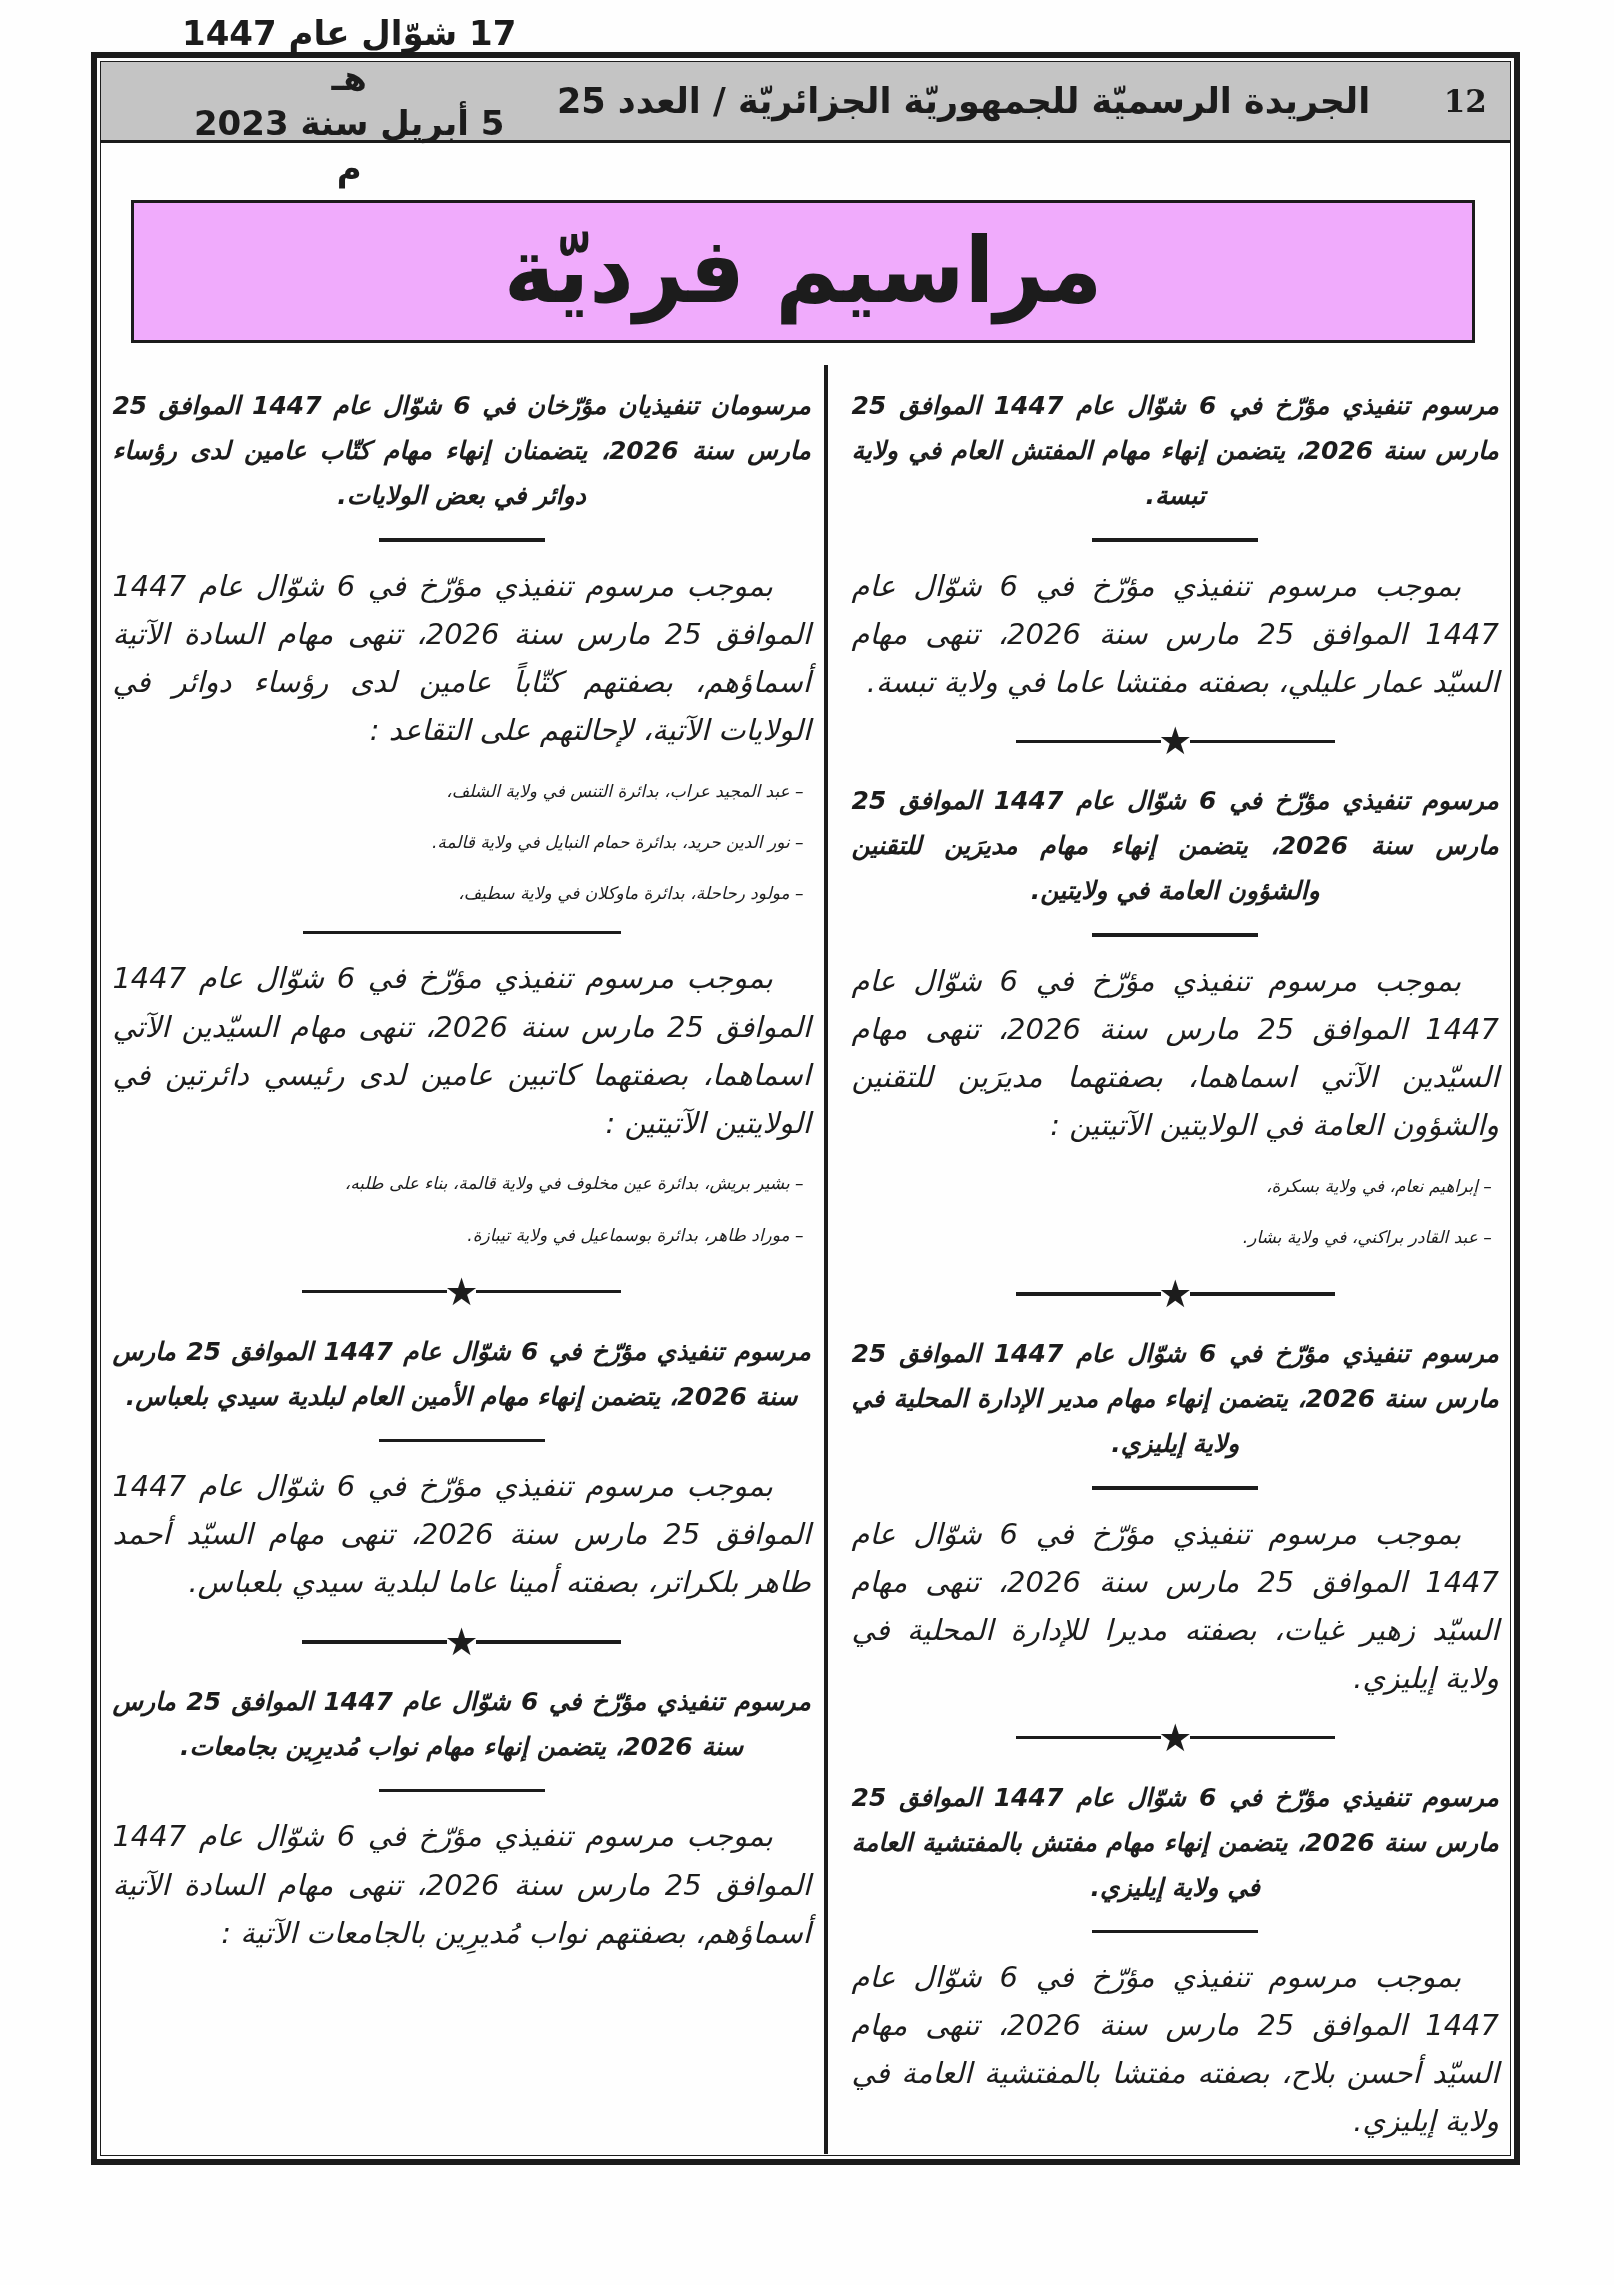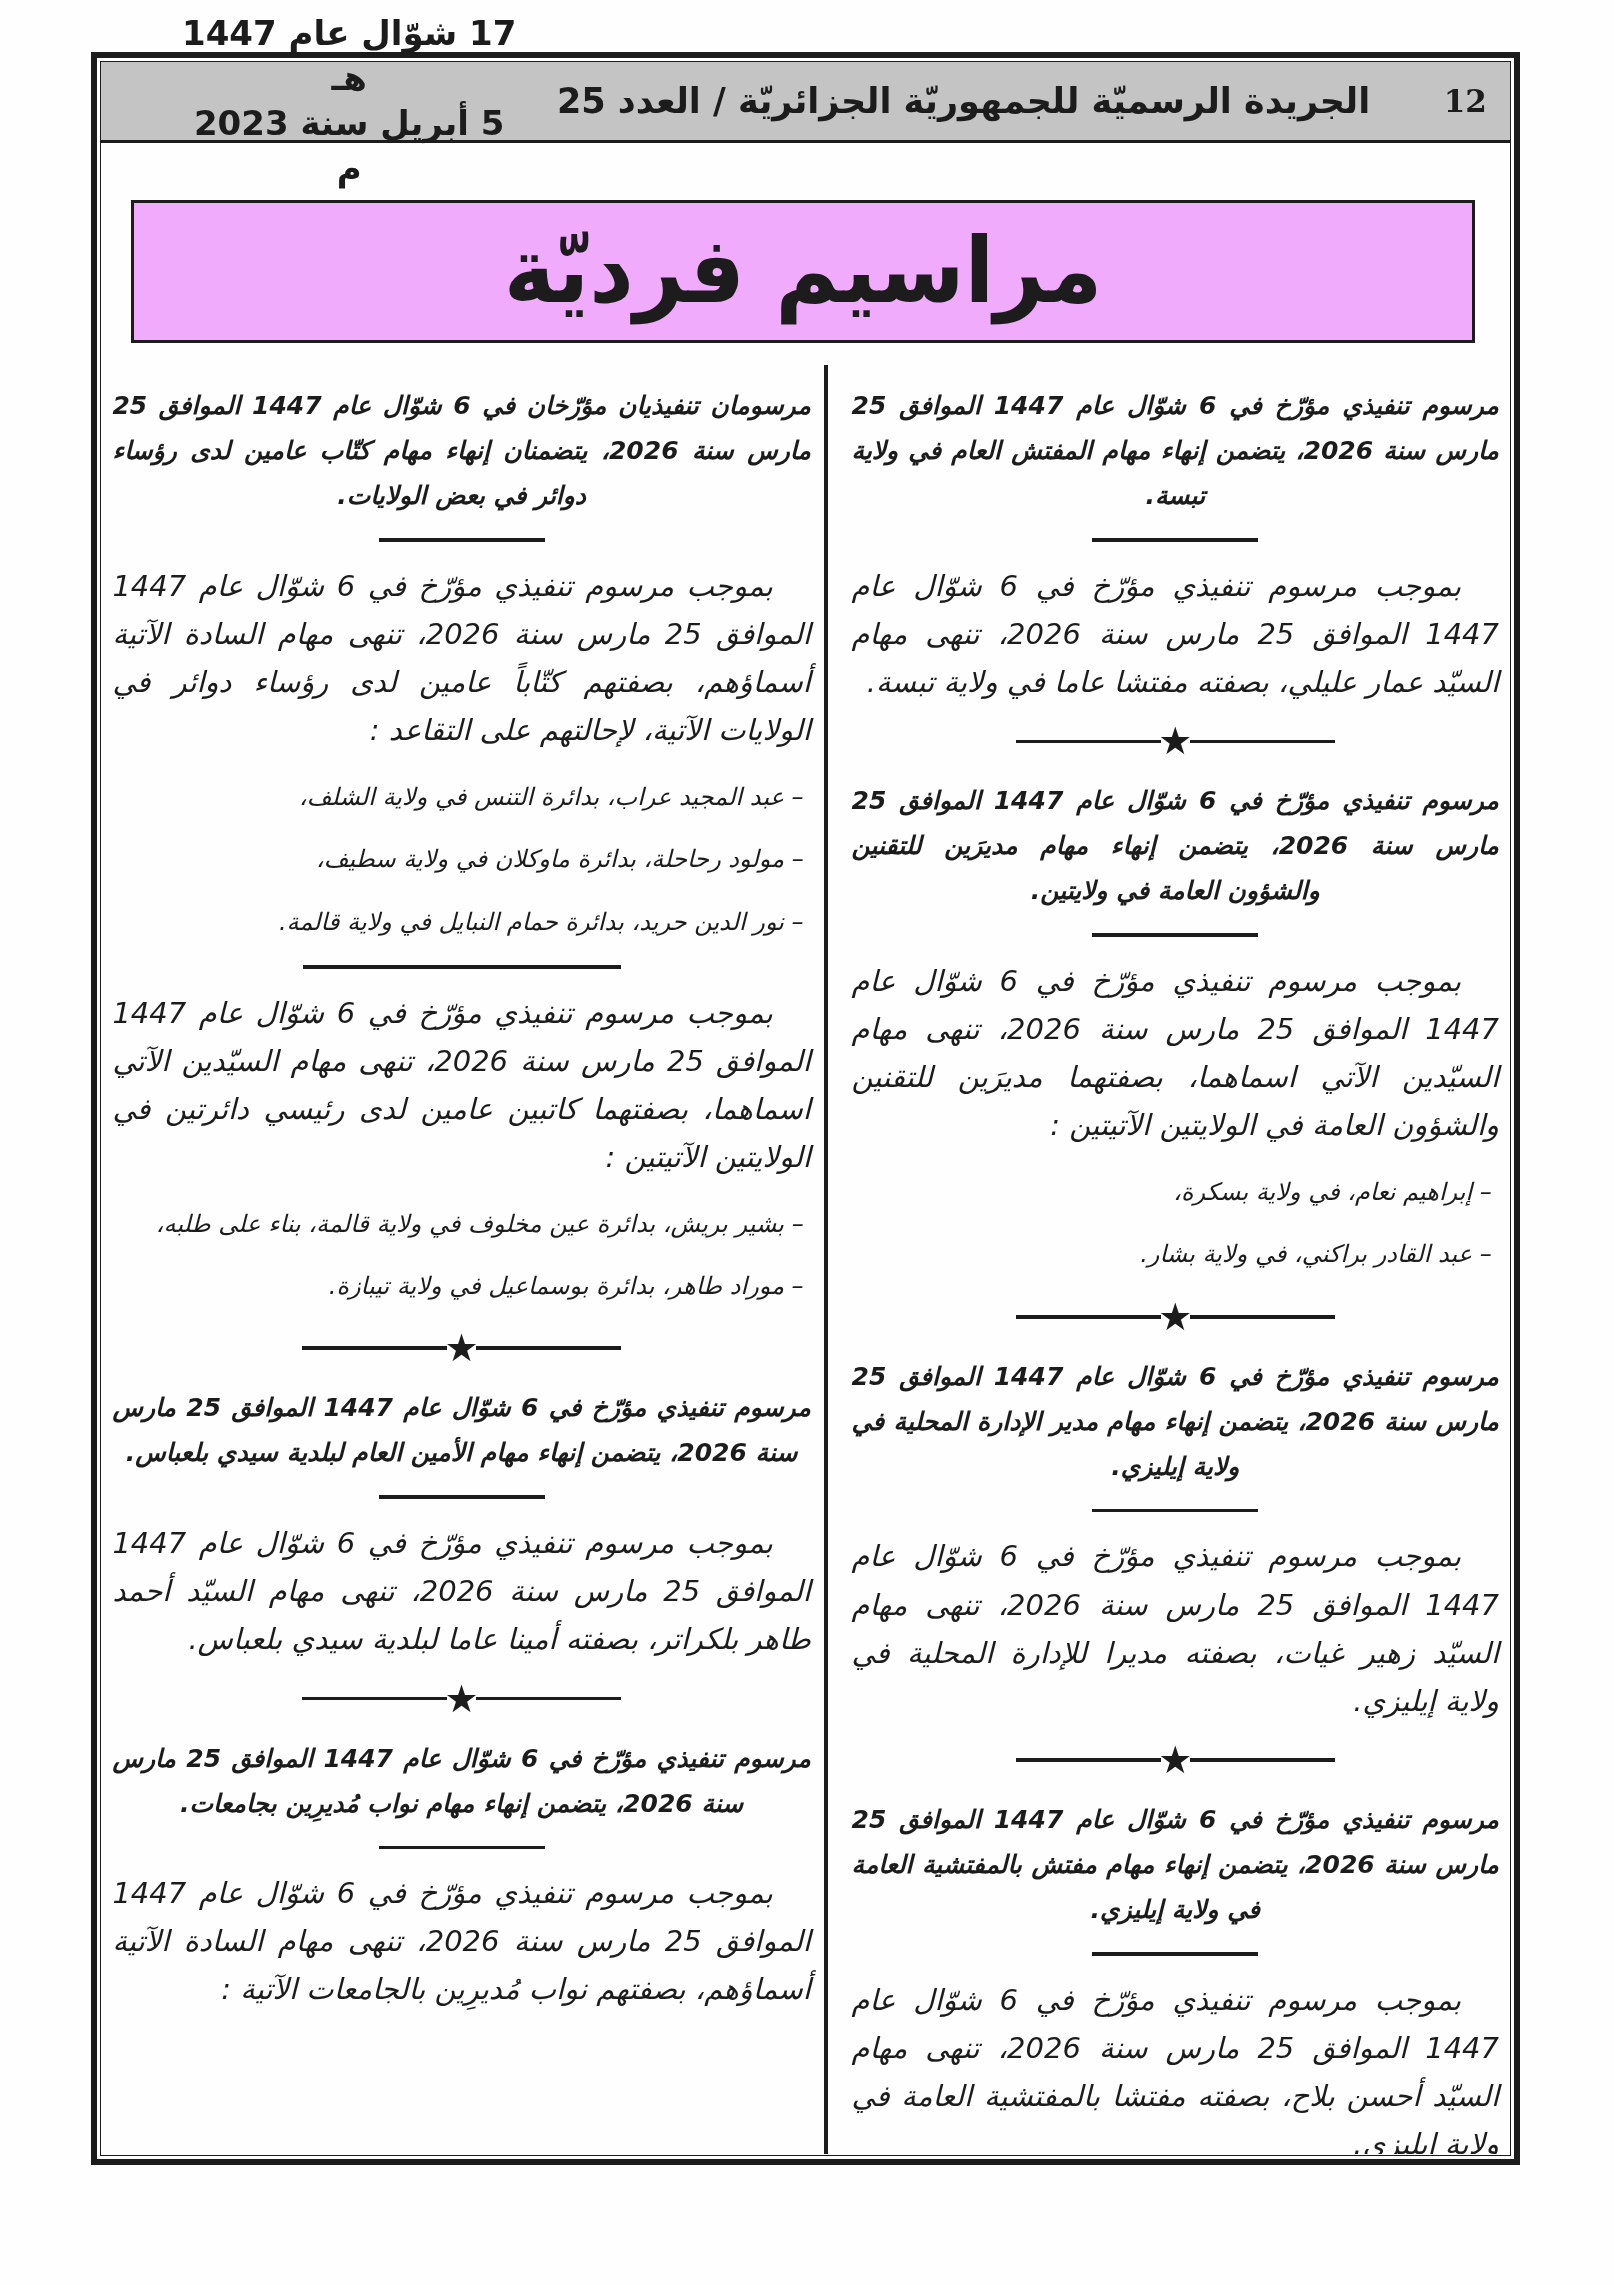--- a/index.html
+++ b/index.html
@@ -44,21 +44,21 @@
   .col-left{flex:1;padding:11px 12.7px 0 5.4px;}
   .heading{
     font-size:25px;font-weight:bold;line-height:1.8;margin:7.2px 0 9px;
     text-align:justify;text-align-last:center;-moz-text-align-last:center;direction:rtl;
   }
   .para{
     font-size:29px;line-height:1.66;margin:14.5px 0;text-align:justify;
     text-indent:38px;direction:rtl;
   }
   .item{
-    font-size:24px;line-height:1.62;margin:23.5px 0;text-align:justify;
+    font-size:17px;line-height:1.62;margin:23.5px 0;text-align:justify;
     padding-right:7.2px;direction:rtl;
   }
   .sep{width:166px;height:3.6px;background:#1c1c1c;margin:20px auto;}
   .sep.long{width:318px;}
   .star-row{display:flex;align-items:center;justify-content:center;margin:16.3px auto 18px;}
   .star-row .seg{width:145px;height:3.6px;background:#1c1c1c;flex:none;}
   .star-row .star{font-size:38px;line-height:1;margin:0 -2.7px;color:#1c1c1c;flex:none;}
 </style>
 </head>
 <body>
@@ -111,22 +111,22 @@
       <h2 class="heading">مرسوم تنفيذي مؤرّخ في 6 شوّال عام 1447 الموافق 25 مارس سنة 2026، يتضمن إنهاء مهام مفتش بالمفتشية العامة في ولاية إيليزي.</h2>
       <div class="sep"></div>
       <p class="para">بموجب مرسوم تنفيذي مؤرّخ في 6 شوّال عام 1447 الموافق 25 مارس سنة 2026، تنهى مهام السيّد أحسن بلاح، بصفته مفتشا بالمفتشية العامة في ولاية إيليزي.</p>
     </div>
   <div class="divider"></div>
   <div class="col col-left" id="col-left">
       <h2 class="heading">مرسومان تنفيذيان مؤرّخان في 6 شوّال عام 1447 الموافق 25 مارس سنة 2026، يتضمنان إنهاء مهام كتّاب عامين لدى رؤساء دوائر في بعض الولايات.</h2>
       <div class="sep"></div>
       <p class="para">بموجب مرسوم تنفيذي مؤرّخ في 6 شوّال عام 1447 الموافق 25 مارس سنة 2026، تنهى مهام السادة الآتية أسماؤهم، بصفتهم كتّاباً عامين لدى رؤساء دوائر في الولايات الآتية، لإحالتهم على التقاعد :</p>
       <p class="item">– عبد المجيد عراب، بدائرة التنس في ولاية الشلف،</p>
+      <p class="item">– نور الدين حريد، بدائرة حمام النبايل في ولاية قالمة.</p>
       <p class="item">– مولود رحاحلة، بدائرة ماوكلان في ولاية سطيف،</p>
-      <p class="item">– نور الدين حريد، بدائرة حمام النبايل في ولاية قالمة.</p>
       <div class="sep long"></div>
       <p class="para">بموجب مرسوم تنفيذي مؤرّخ في 6 شوّال عام 1447 الموافق 25 مارس سنة 2026، تنهى مهام السيّدين الآتي اسماهما، بصفتهما كاتبين عامين لدى رئيسي دائرتين في الولايتين الآتيتين :</p>
       <p class="item">– بشير بريش، بدائرة عين مخلوف في ولاية قالمة، بناء على طلبه،</p>
       <p class="item">– موراد طاهر، بدائرة بوسماعيل في ولاية تيبازة.</p>
       <div class="star-row">
         <span class="seg"></span>
         <span class="star">★</span>
         <span class="seg"></span>
       </div>
       <h2 class="heading">مرسوم تنفيذي مؤرّخ في 6 شوّال عام 1447 الموافق 25 مارس سنة 2026، يتضمن إنهاء مهام الأمين العام لبلدية سيدي بلعباس.</h2>

